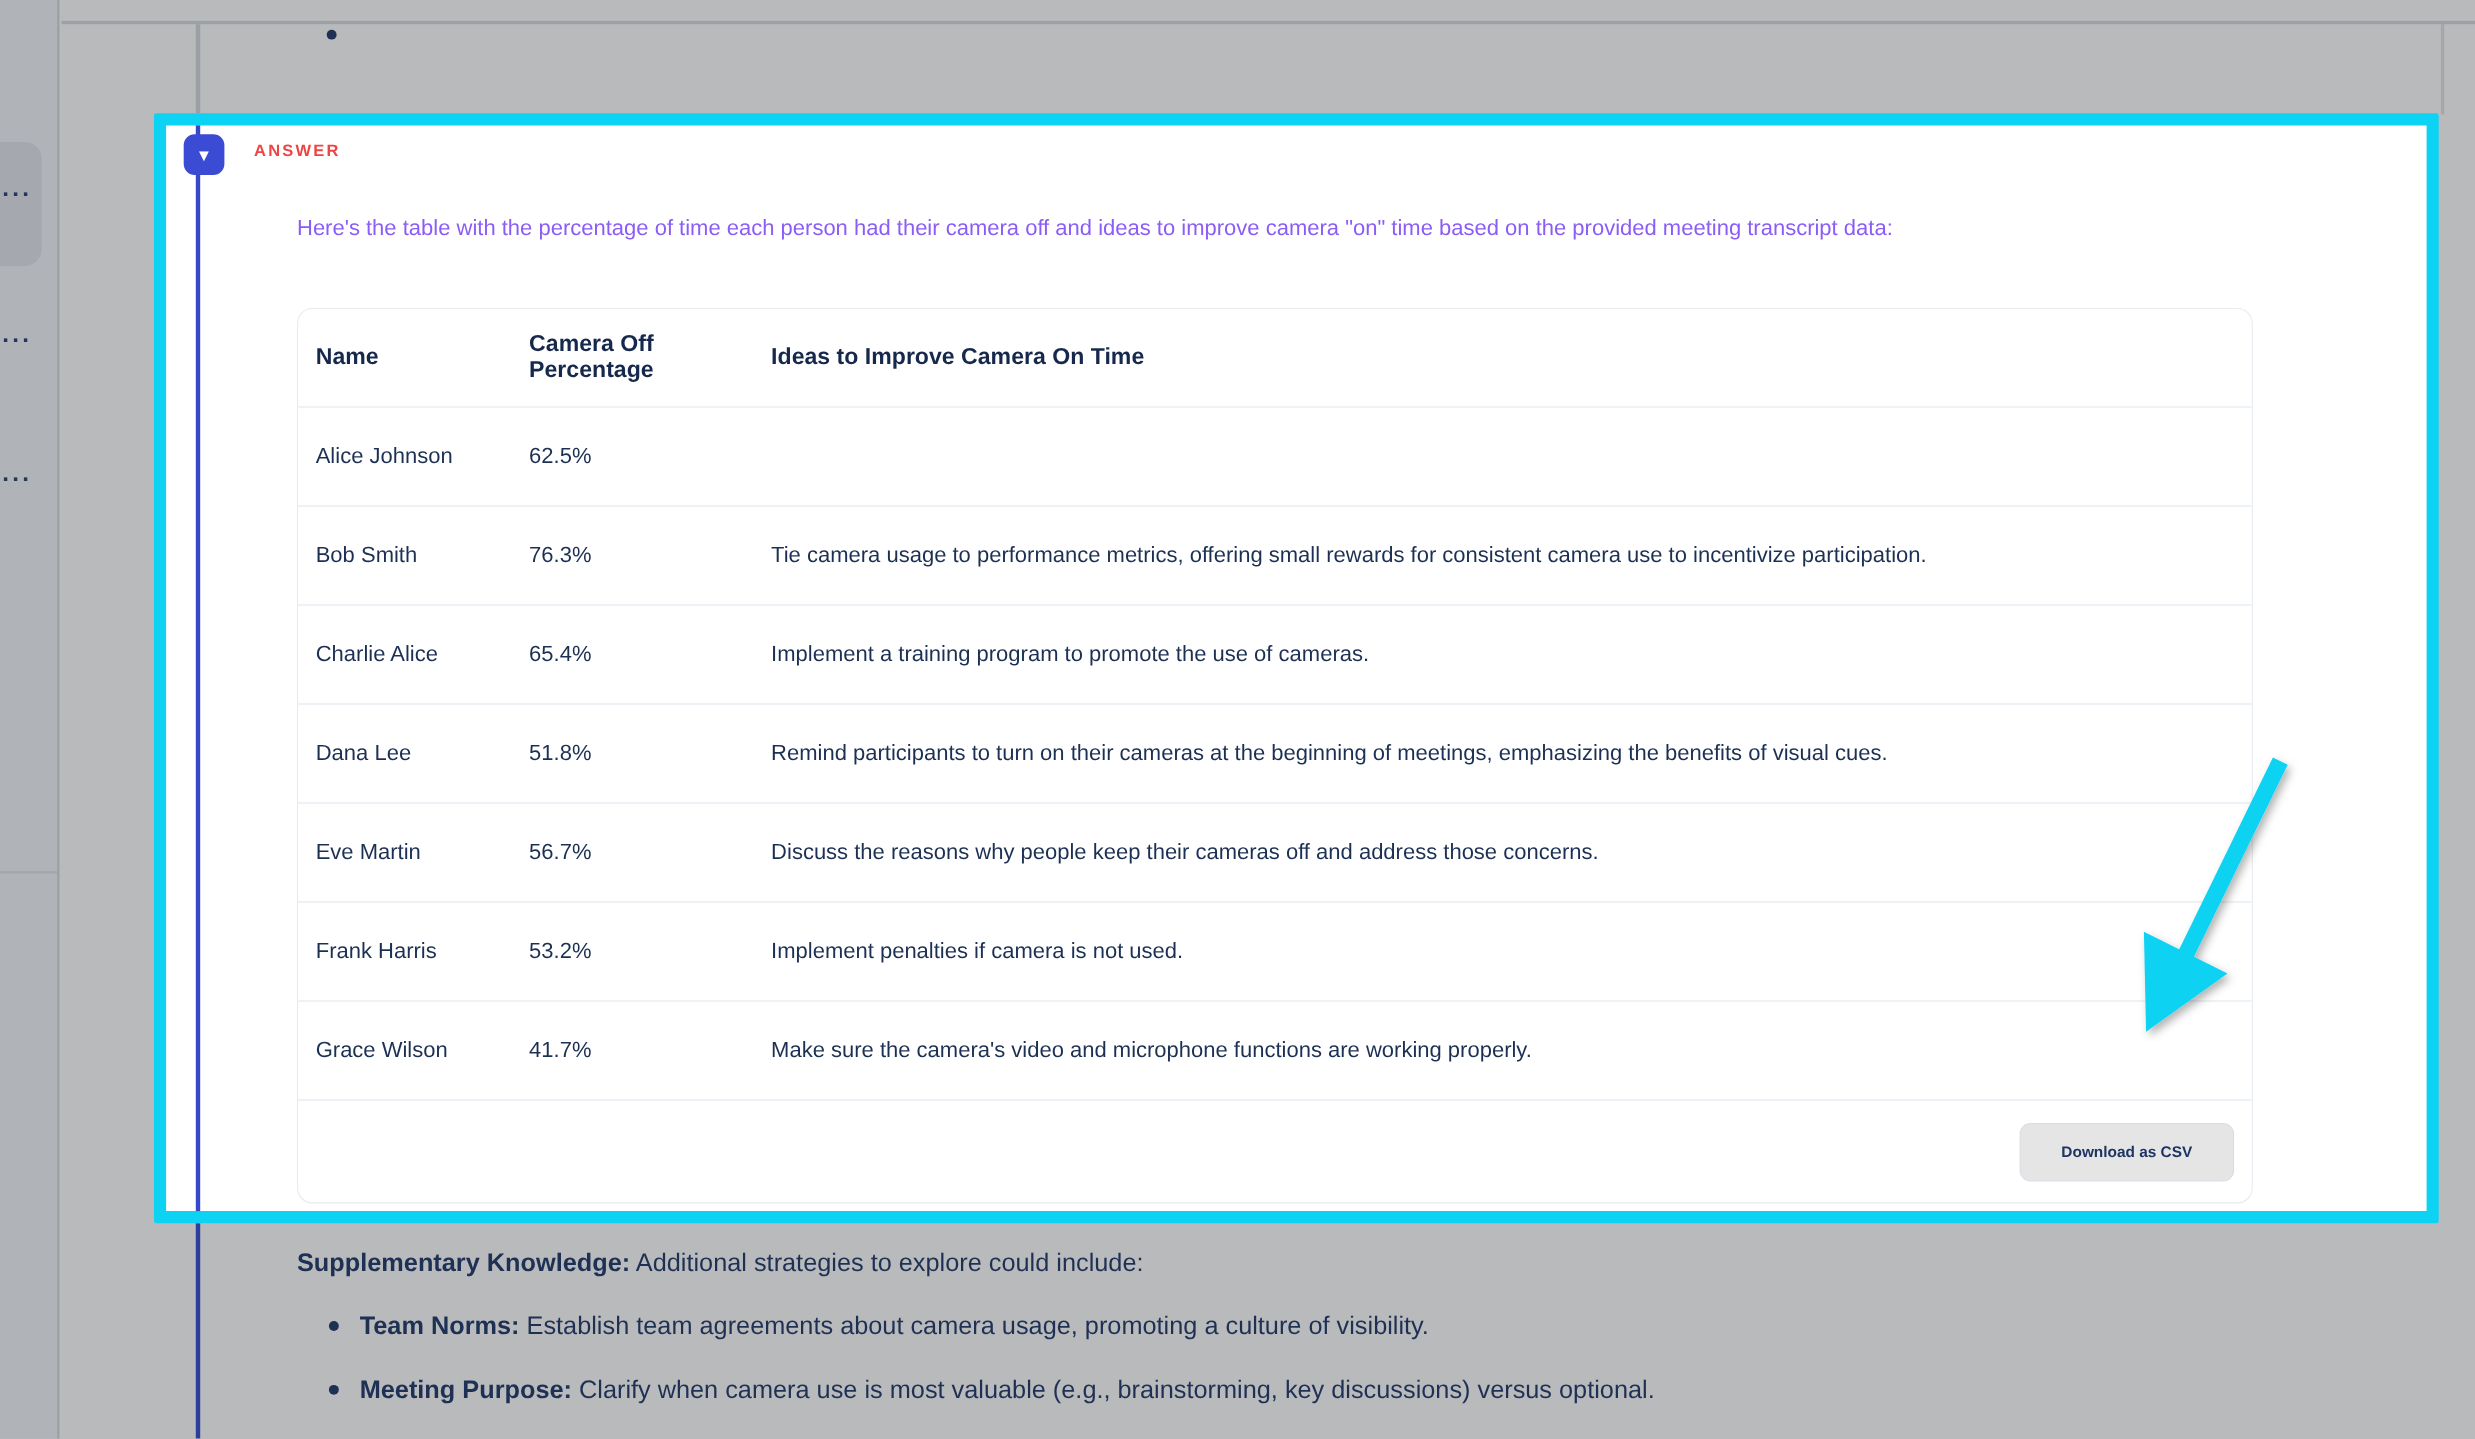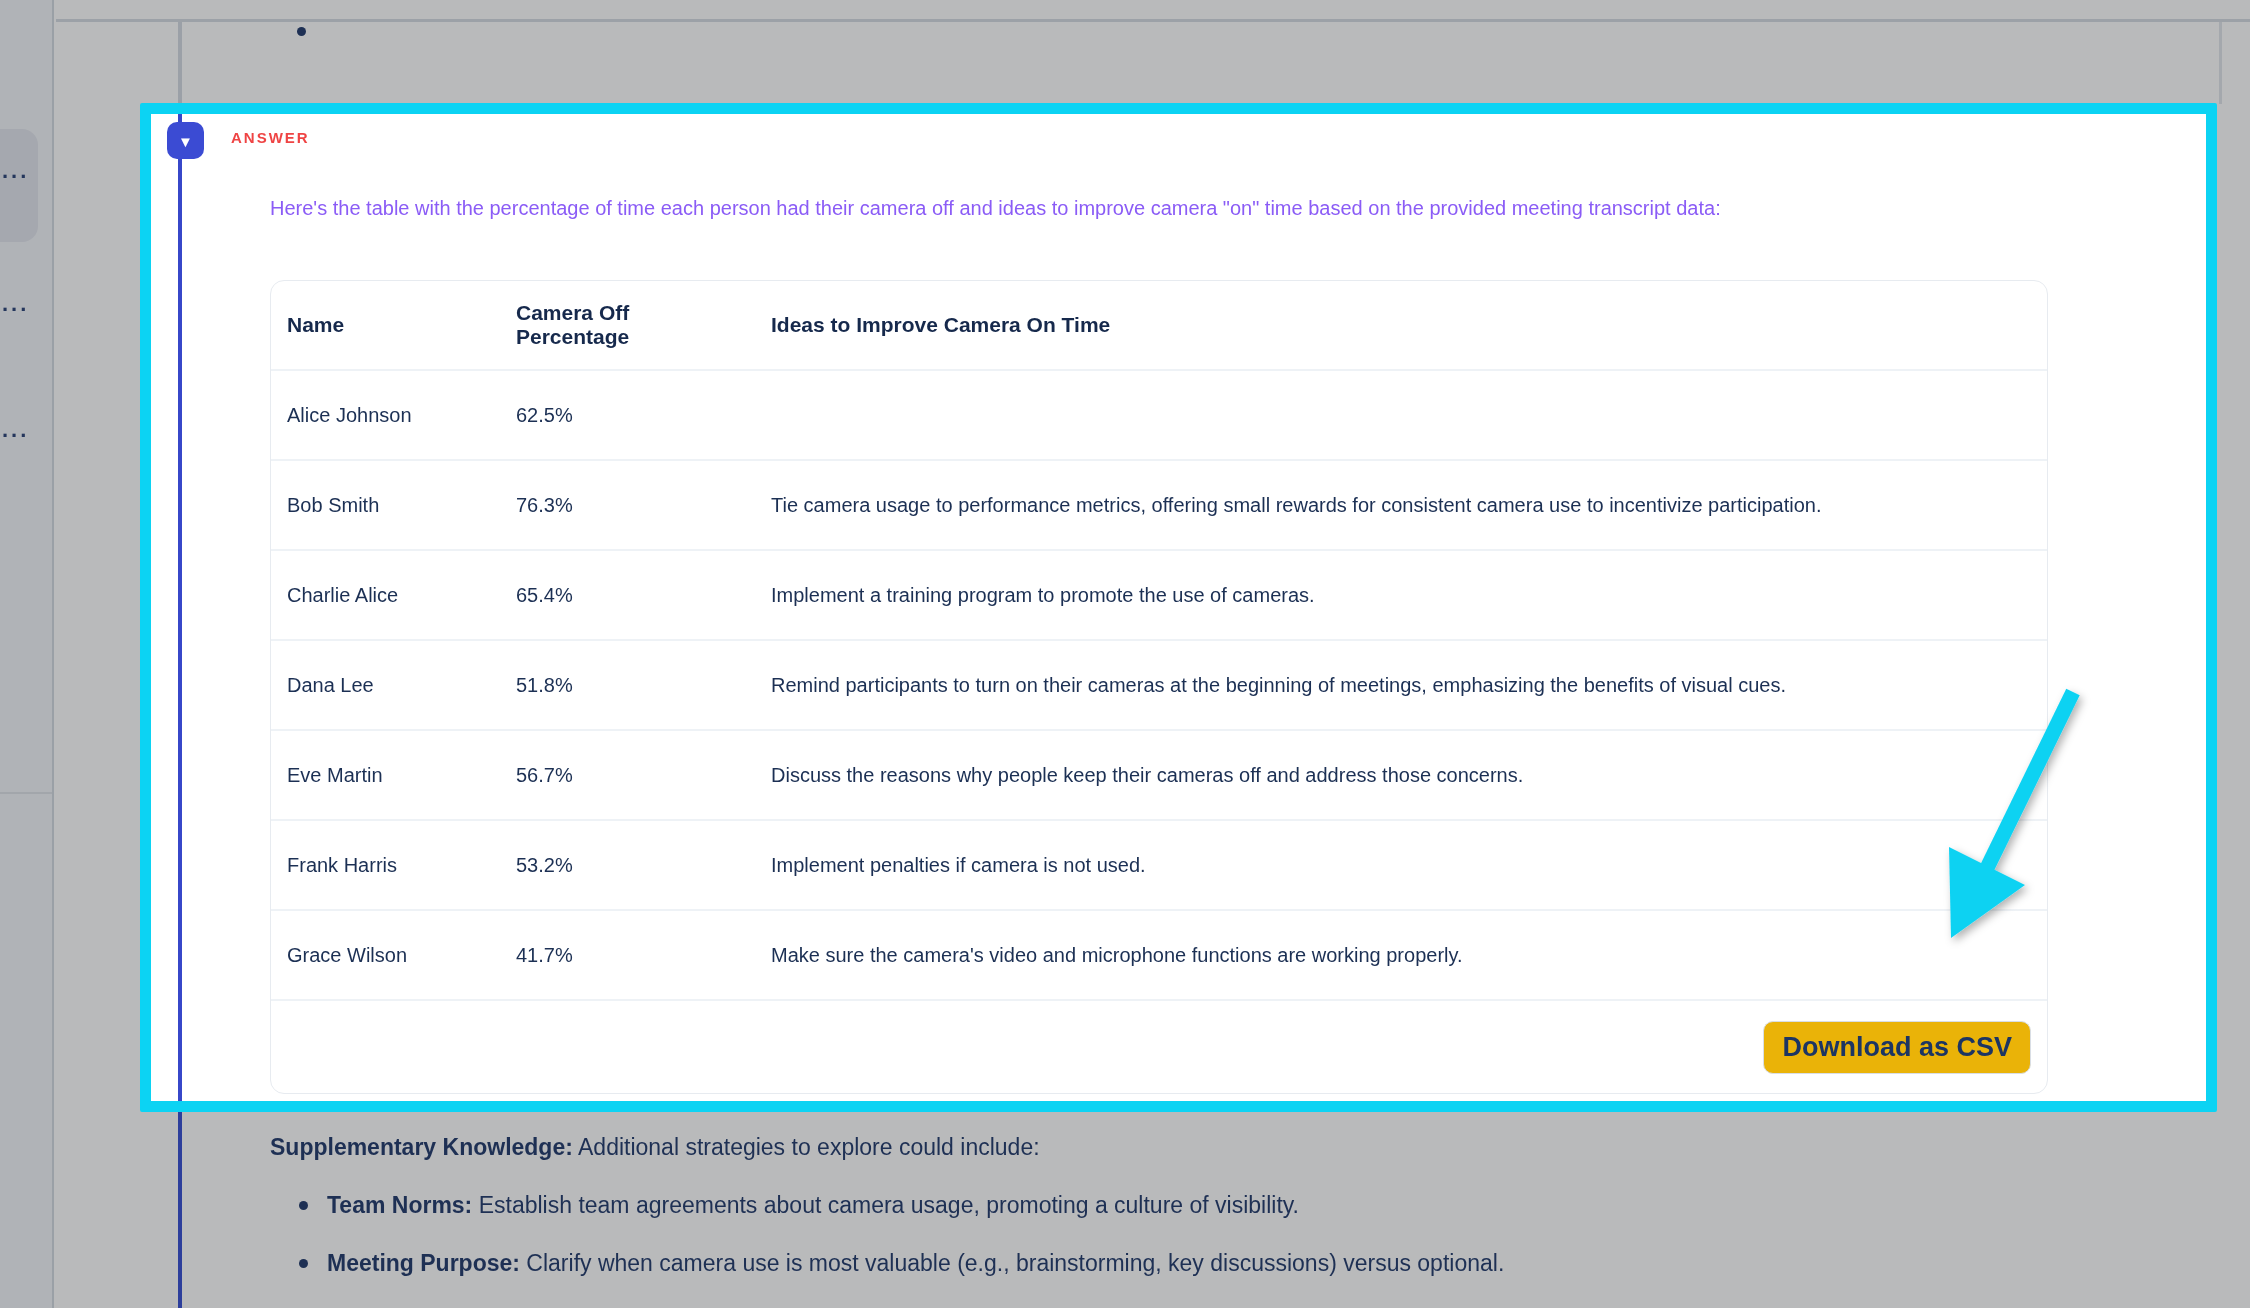--- a/index.html
+++ b/index.html
@@ -37,28 +37,28 @@
                background:#3b4bd3;display:flex;align-items:center;justify-content:center;z-index:2;cursor:pointer;}
   .answer-icon span{color:#ffffff;font-size:15px;line-height:15px;transform:translateY(1px);}
   .answer-label{position:absolute;left:80px;top:15px;font-size:15px;font-weight:bold;
                 letter-spacing:2px;color:#ef4444;}
   .intro{position:absolute;left:119px;top:56px;width:1680px;font-size:20px;line-height:37px;color:#8b5cf6;}
 
   
   .tbl{position:absolute;left:119px;top:166px;width:1778px;background:#ffffff;
        border:1.5px solid #e7ebf0;border-radius:14px;box-sizing:border-box;overflow:hidden;}
   .trow{display:grid;grid-template-columns:190px 225px 1fr;align-items:center;
-        min-height:88px;border-bottom:2px solid #eef2f6;font-size:20px;color:#1c3054;gap:35px;}
+        min-height:88px;border-bottom:2px solid #eef2f6;font-size:20px;color:#1c3054;}
   .trow.head{font-weight:bold;font-size:21px;color:#16294c;}
   .c1{padding-left:16px;}
   .c2{padding-left:20px;}
   .c3{padding-left:15px;padding-right:20px;white-space:nowrap;}
   .tfoot{display:flex;justify-content:flex-end;align-items:center;height:92px;padding-right:16px;}
-  .csv-btn{height:53px;padding:0 18px;background:#eab308;border:1.5px solid #d9dee5;border-radius:10px;
-           font-family:"Liberation Sans",sans-serif;font-size:27px;font-weight:bold;color:#1c3563;cursor:pointer;}
+  .csv-btn{height:53px;padding:0 37px;background:#e5e5e5;border:1.5px solid #d9dee5;border-radius:10px;
+           font-family:"Liberation Sans",sans-serif;font-size:14px;font-weight:bold;color:#1c3563;cursor:pointer;}
 
   
   .arrow-overlay{position:absolute;left:0;top:0;width:2250px;height:1308px;pointer-events:none;z-index:10;}
 </style>
 </head>
 <body>
 
 <div class="stage">
 
   <div class="top-rule"></div>

